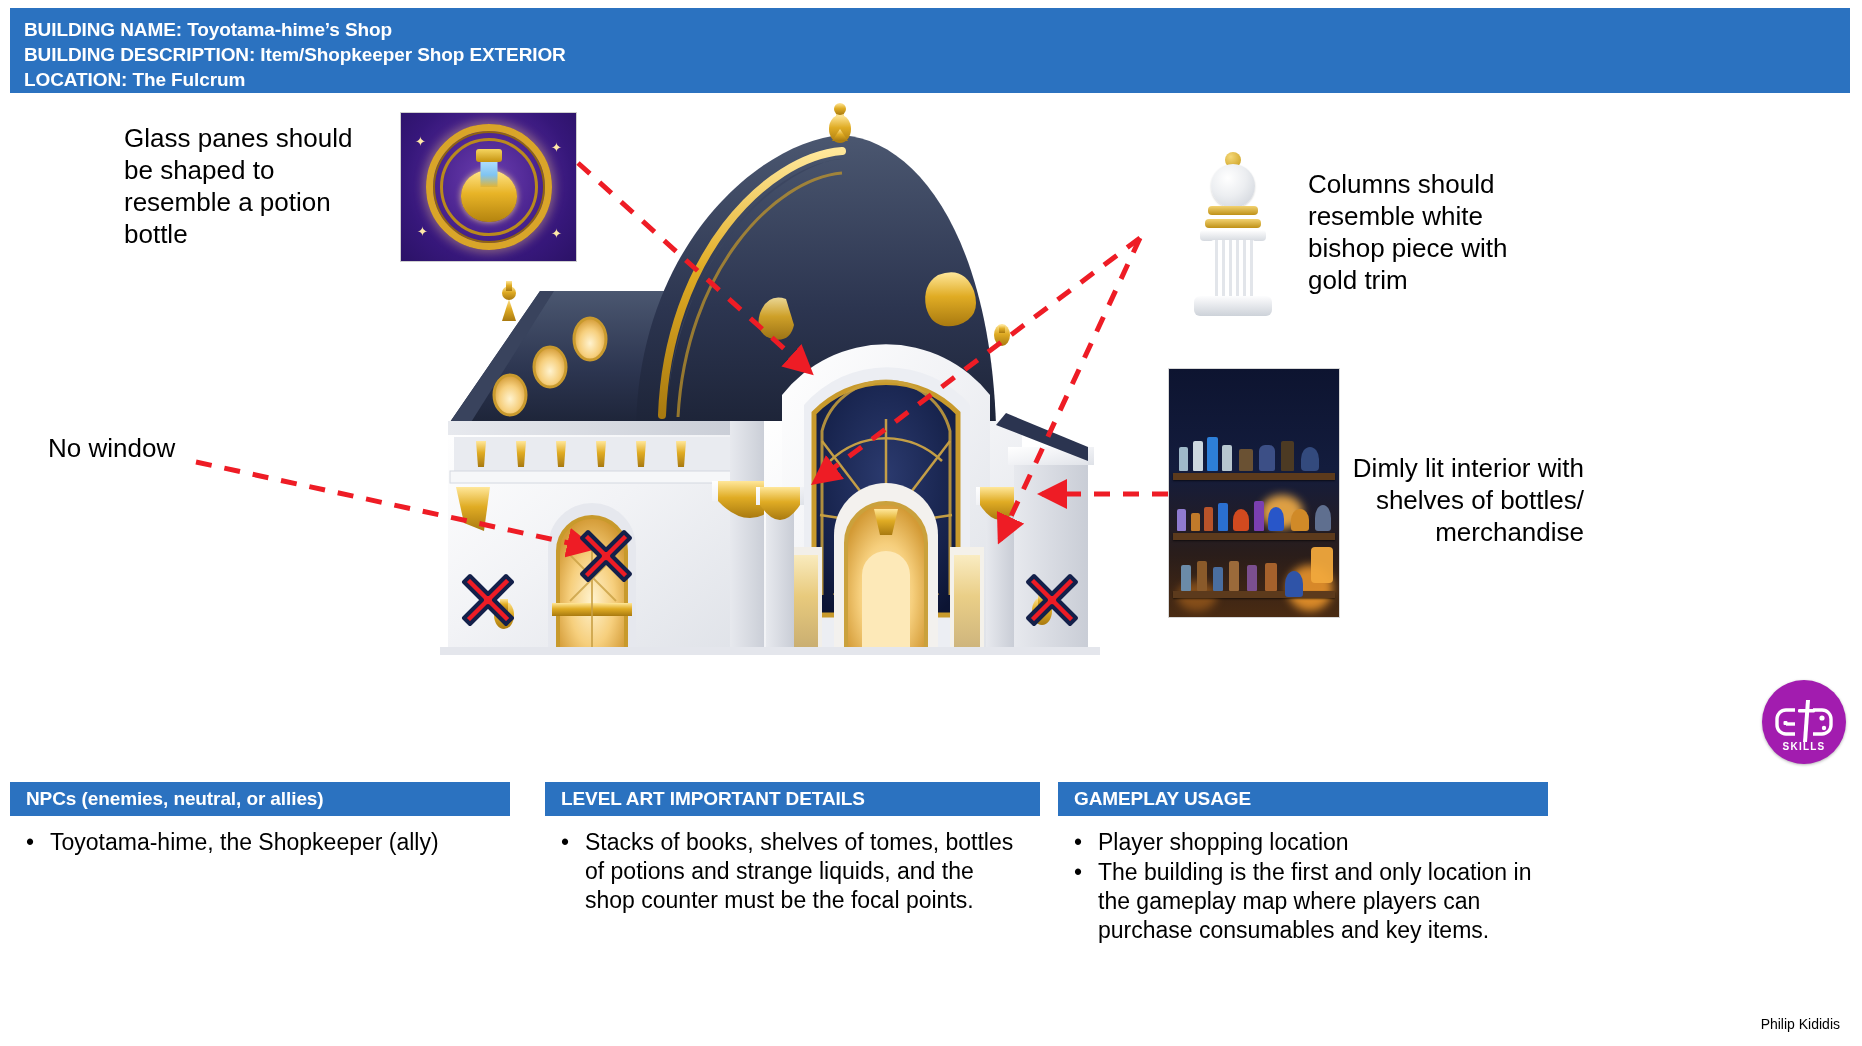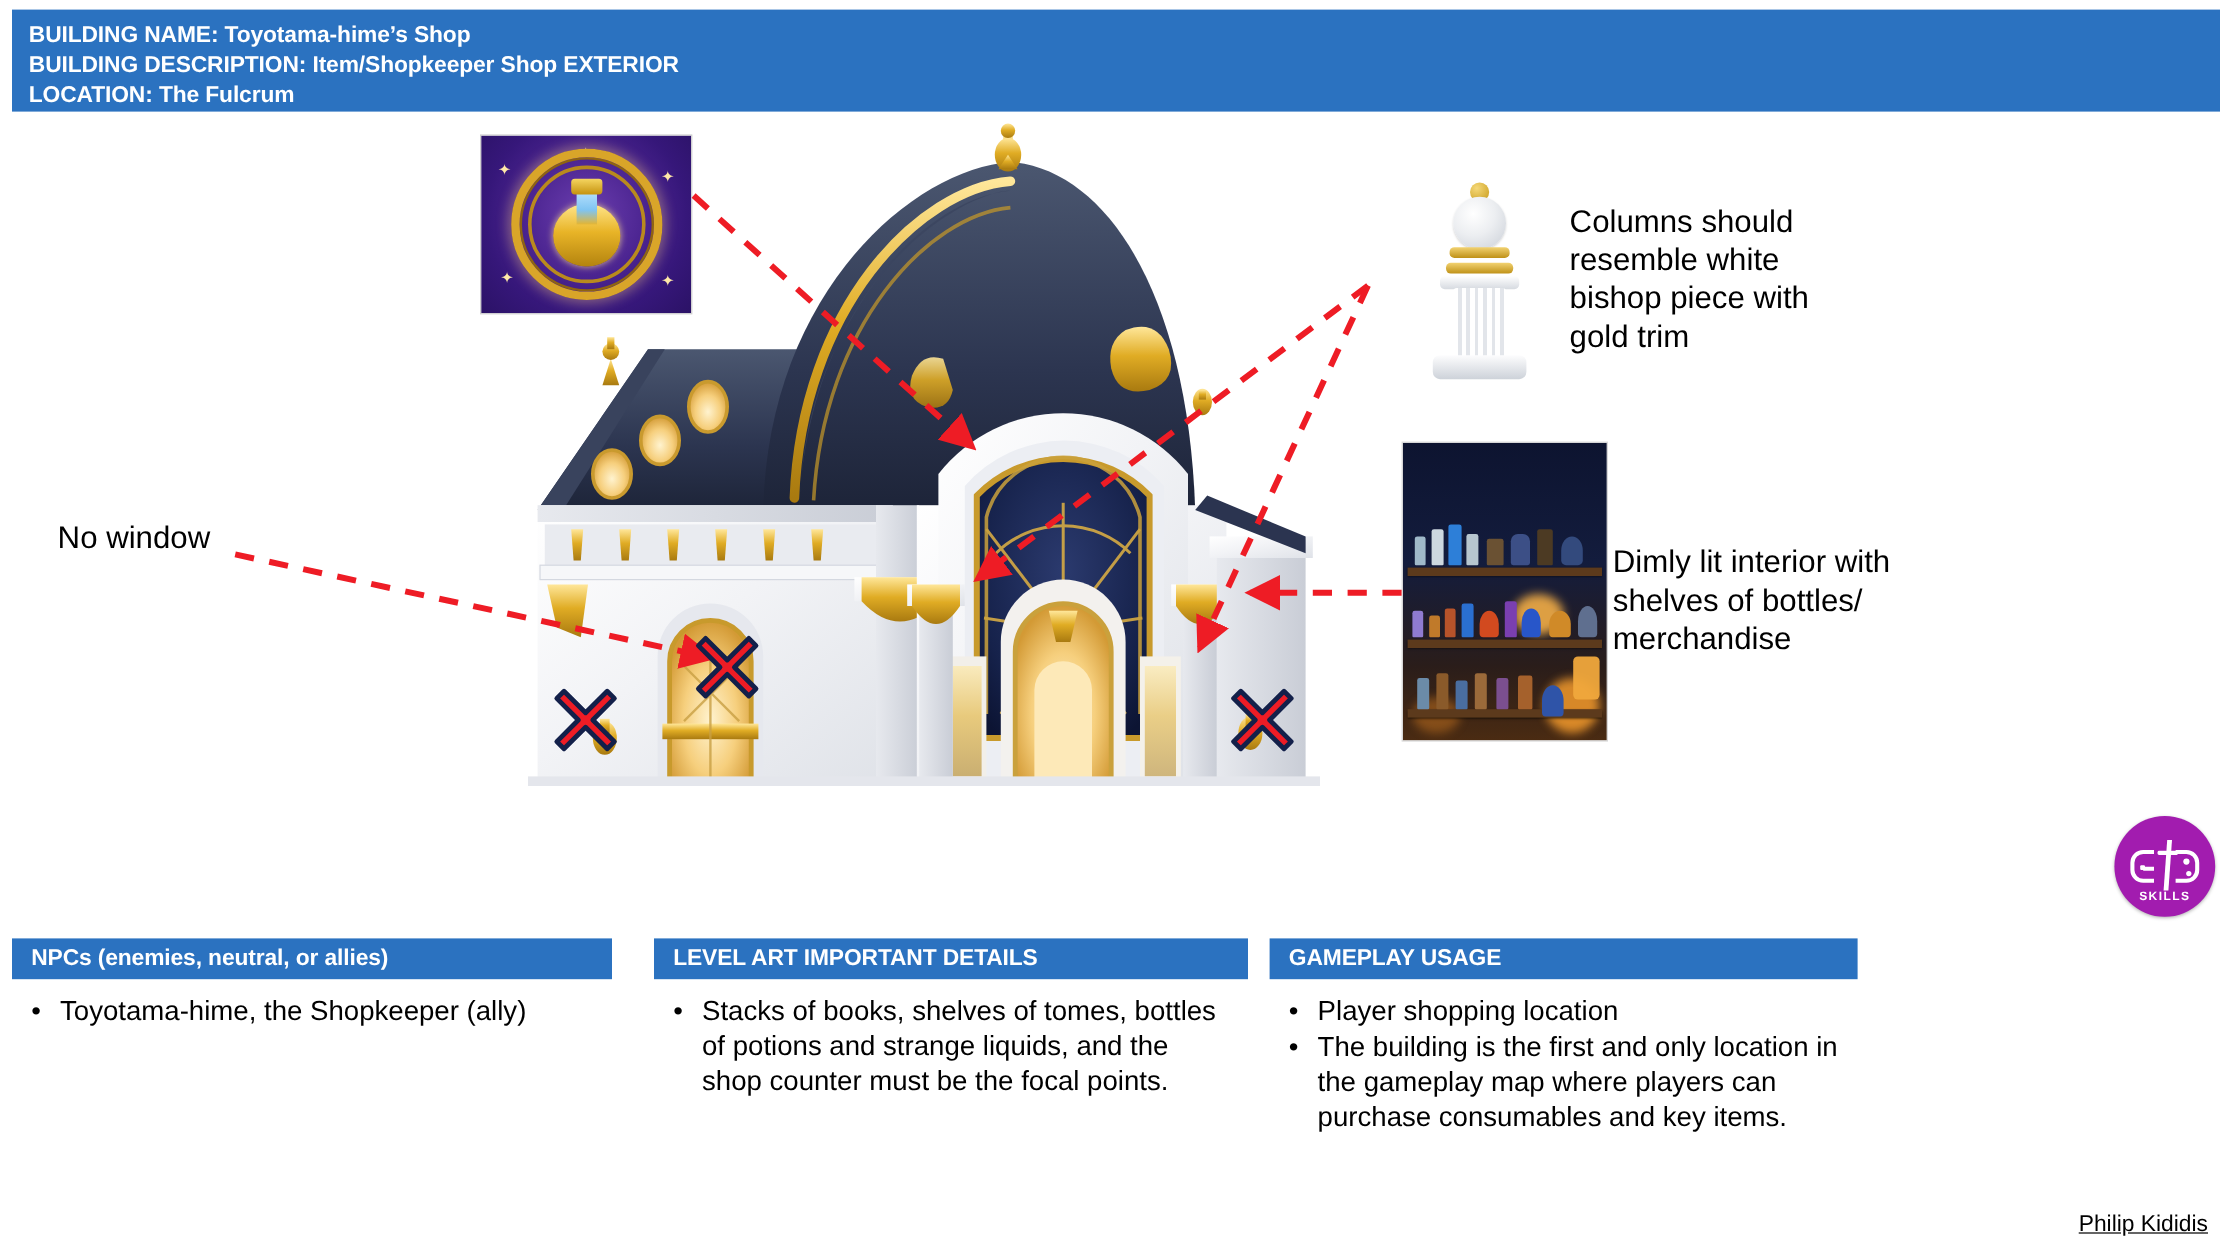--- a/index.html
+++ b/index.html
@@ -29,21 +29,21 @@
   
   .anno{
     position:absolute;
     font-size:26px;
     line-height:32px;
     color:#000000;
   }
   #anno-glass{left:124px;top:122px;width:246px;}
   #anno-columns{left:1308px;top:168px;width:250px;}
   #anno-nowindow{left:48px;top:432px;width:240px;}
-  #anno-interior{left:1344px;top:452px;width:240px;}
+  #anno-interior{left:1344px;top:452px;width:240px;text-align:right;}
 
   
   .thumb{position:absolute;overflow:hidden;}
 
   
   #thumb-potion{left:400px;top:112px;width:175px;height:148px;
     background:
       radial-gradient(circle at 50% 45%, #6c3fb0 0%, #4b2490 42%, #36177a 70%, #2b1266 100%);
     border:1px solid #cfcfcf;
   }
@@ -154,21 +154,21 @@
   .bullet-txt{flex:1;}
   #sec-npcs{left:10px;width:500px;}
   #sec-levelart{left:545px;width:495px;}
   #sec-gameplay{left:1058px;width:490px;}
   #sec-levelart .bullet-txt{max-width:430px;}
   #sec-gameplay .bullet-txt{max-width:448px;}
 
   
   #signature{
     position:absolute;right:22px;bottom:14px;
-    font-size:19px;color:#000;text-decoration:underline;
+    font-size:14px;color:#000;
   }
 </style>
 </head>
 <body>
 
 <div class="page">
 
   <div class="header-banner">
     <div>BUILDING NAME: Toyotama-hime’s Shop</div>
     <div>BUILDING DESCRIPTION: Item/Shopkeeper Shop EXTERIOR</div>
@@ -408,20 +408,21 @@
   <svg class="xmark" style="left:578px;top:528px;" viewBox="0 0 56 56">
     <path d="M10 4 L28 22 L46 4 L52 10 L34 28 L52 46 L46 52 L28 34 L10 52 L4 46 L22 28 L4 10 Z" fill="#EE1C25" stroke="#13204A" stroke-width="4" stroke-linejoin="round"></path>
   </svg>
   <svg class="xmark" style="left:460px;top:572px;" viewBox="0 0 56 56">
     <path d="M10 4 L28 22 L46 4 L52 10 L34 28 L52 46 L46 52 L28 34 L10 52 L4 46 L22 28 L4 10 Z" fill="#EE1C25" stroke="#13204A" stroke-width="4" stroke-linejoin="round"></path>
   </svg>
   <svg class="xmark" style="left:1024px;top:572px;" viewBox="0 0 56 56">
     <path d="M10 4 L28 22 L46 4 L52 10 L34 28 L52 46 L46 52 L28 34 L10 52 L4 46 L22 28 L4 10 Z" fill="#EE1C25" stroke="#13204A" stroke-width="4" stroke-linejoin="round"></path>
   </svg>
 
+  <div class="anno" id="anno-glass">Glass panes should be shaped to resemble a potion bottle</div>
   <div class="anno" id="anno-columns">Columns should resemble white bishop piece with gold trim</div>
   <div class="anno" id="anno-nowindow">No window</div>
   <div class="anno" id="anno-interior">Dimly lit interior with shelves of bottles/ merchandise</div>
 
   <div id="logo">
     <svg viewBox="0 0 84 84" width="84" height="84">
       <g fill="none" stroke="#ffffff" stroke-width="3.4">
         <path d="M33 30 h-9 a9 9 0 0 0 -9 9 v6 a9 9 0 0 0 9 9 h9"></path>
         <path d="M33 44 h-9"></path>
         <path d="M51 30 h9 a9 9 0 0 1 9 9 v6 a9 9 0 0 1 -9 9 h-9"></path>

